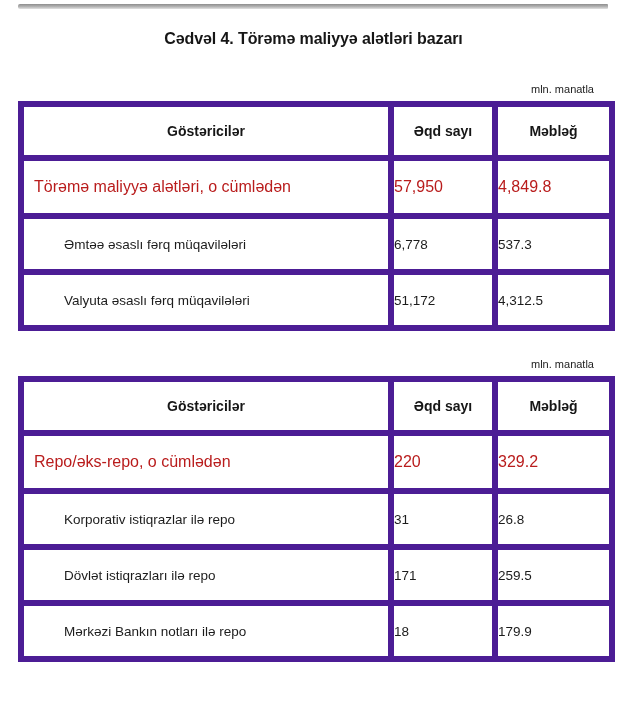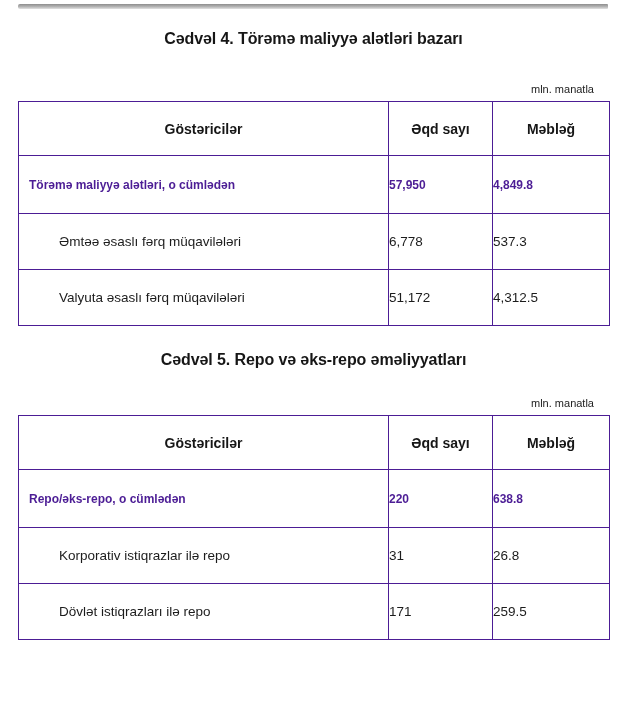--- a/index.html
+++ b/index.html
@@ -46,35 +46,35 @@
     margin-top: 4px;
     width: 591px;
     border-collapse: collapse;
     table-layout: fixed;
   }
   col.c1 { width: 370px; }
   col.c2 { width: 104px; }
   col.c3 { width: 117px; }
 
   th, td {
-    border: 1px solid #4c1d95;
+    border: 6px solid #4c1d95;
     vertical-align: middle;
     font-size: 13.5px;
     background: #fff;
   }
   thead tr { height: 54px; }
   tbody tr { height: 56px; }
   tr.total { height: 58px; }
 
   th { font-weight: 700; font-size: 14px; text-align: center; color: #161616; }
 
   td.lbl { text-align: left; padding-left: 40px; padding-right: 6px; }
   td.num { text-align: left; }
 
-  tr.total td { font-weight: 700; font-size: 12px; color: #4c1d95; }
+  tr.total td { font-weight: 400; font-size: 16px; color: #b91c1c; }
   tr.total td.lbl { padding-left: 10px; }
 </style>
 </head>
 <body>
 
 <div class="page">
 
   <div class="top-rule"></div>
 
   <section class="table-block">
@@ -108,49 +108,53 @@
         <tr>
           <td class="lbl">Valyuta əsaslı fərq müqavilələri</td>
           <td class="num">51,172</td>
           <td class="num">4,312.5</td>
         </tr>
       </tbody>
     </table>
   </section>
 
   <section class="table-block">
-    <h2 class="tbl-title" id="t5-title">Cədvəl 5. Repo və əks-repo əməliyyatları</h2>
     <div class="unit" id="t5-unit">mln. manatla</div>
 
     <table>
       <colgroup>
           <col class="c1">
           <col class="c2">
           <col class="c3">
         </colgroup>
       <thead>
         <tr>
           <th>Göstəricilər</th>
           <th>Əqd sayı</th>
           <th>Məbləğ</th>
         </tr>
       </thead>
       <tbody>
         <tr class="total">
           <td class="lbl">Repo/əks-repo, o cümlədən</td>
           <td class="num">220</td>
-          <td class="num">638.8</td>
+          <td class="num">329.2</td>
         </tr>
         <tr>
           <td class="lbl">Korporativ istiqrazlar ilə repo</td>
           <td class="num">31</td>
           <td class="num">26.8</td>
         </tr>
         <tr>
           <td class="lbl">Dövlət istiqrazları ilə repo</td>
           <td class="num">171</td>
           <td class="num">259.5</td>
         </tr>
+        <tr>
+          <td class="lbl">Mərkəzi Bankın notları ilə repo</td>
+          <td class="num">18</td>
+          <td class="num">179.9</td>
+        </tr>
       </tbody>
     </table>
   </section>
 
 </div>
 
 </body></html>

